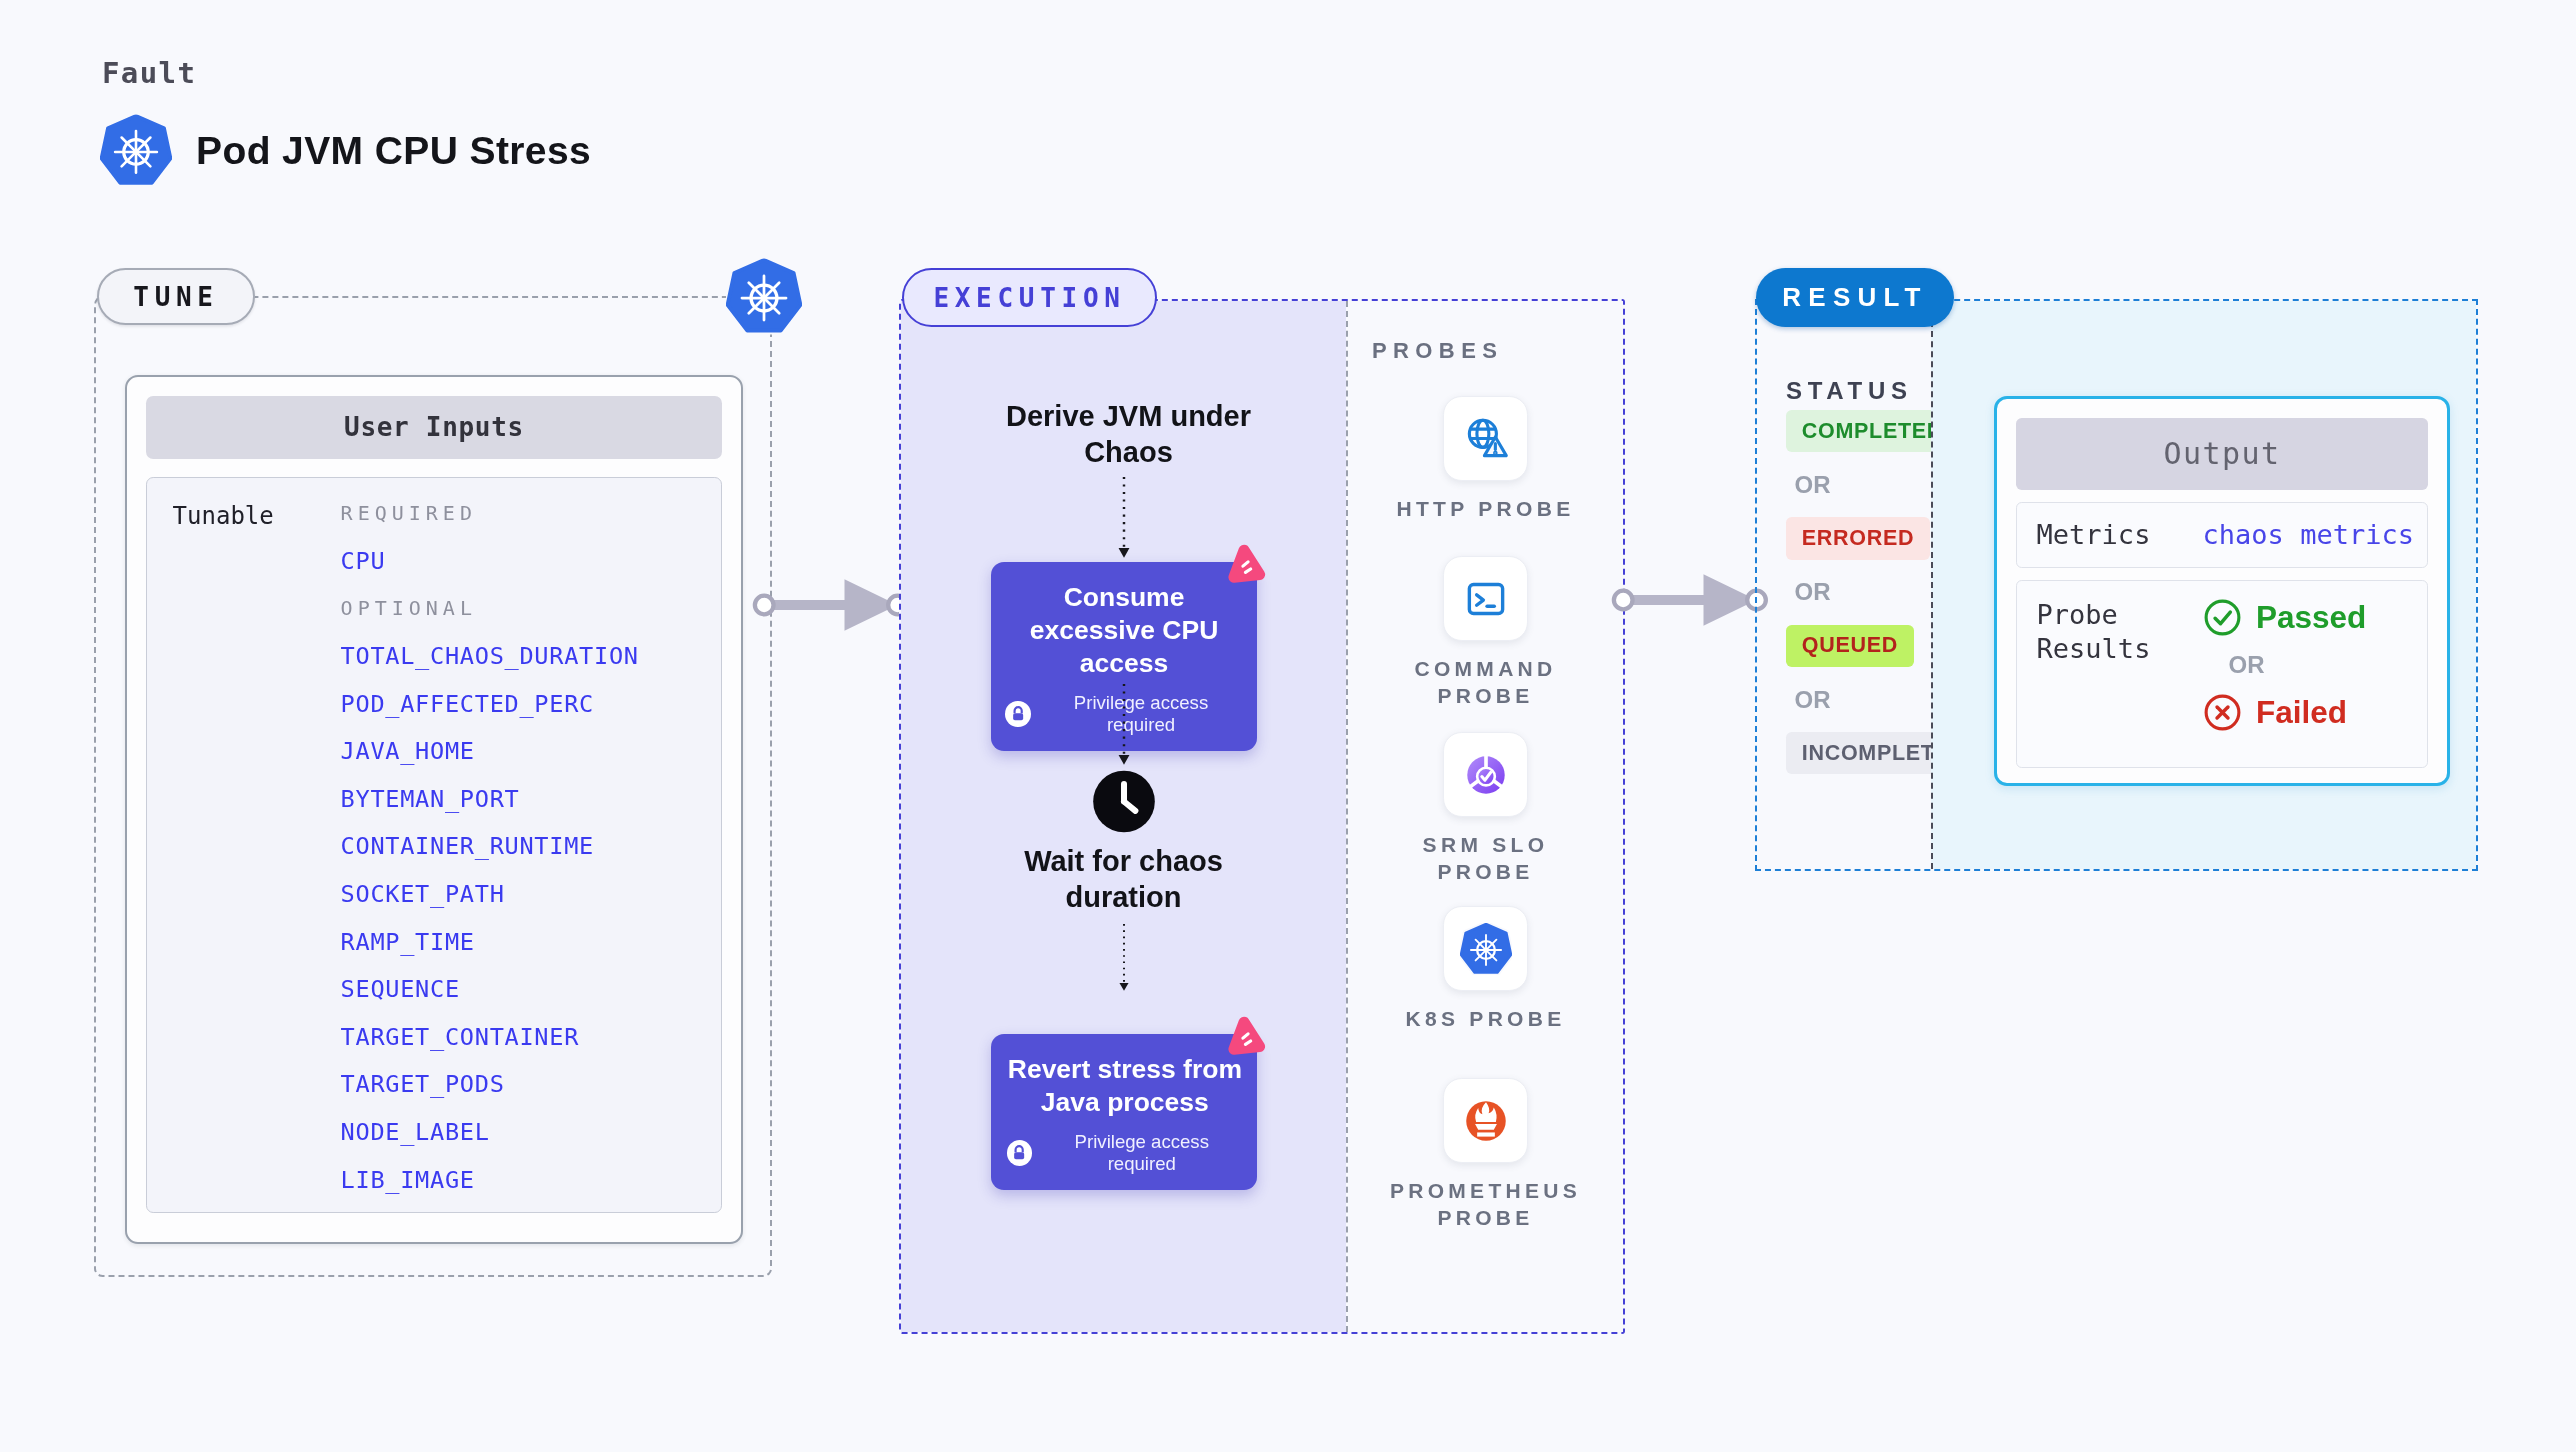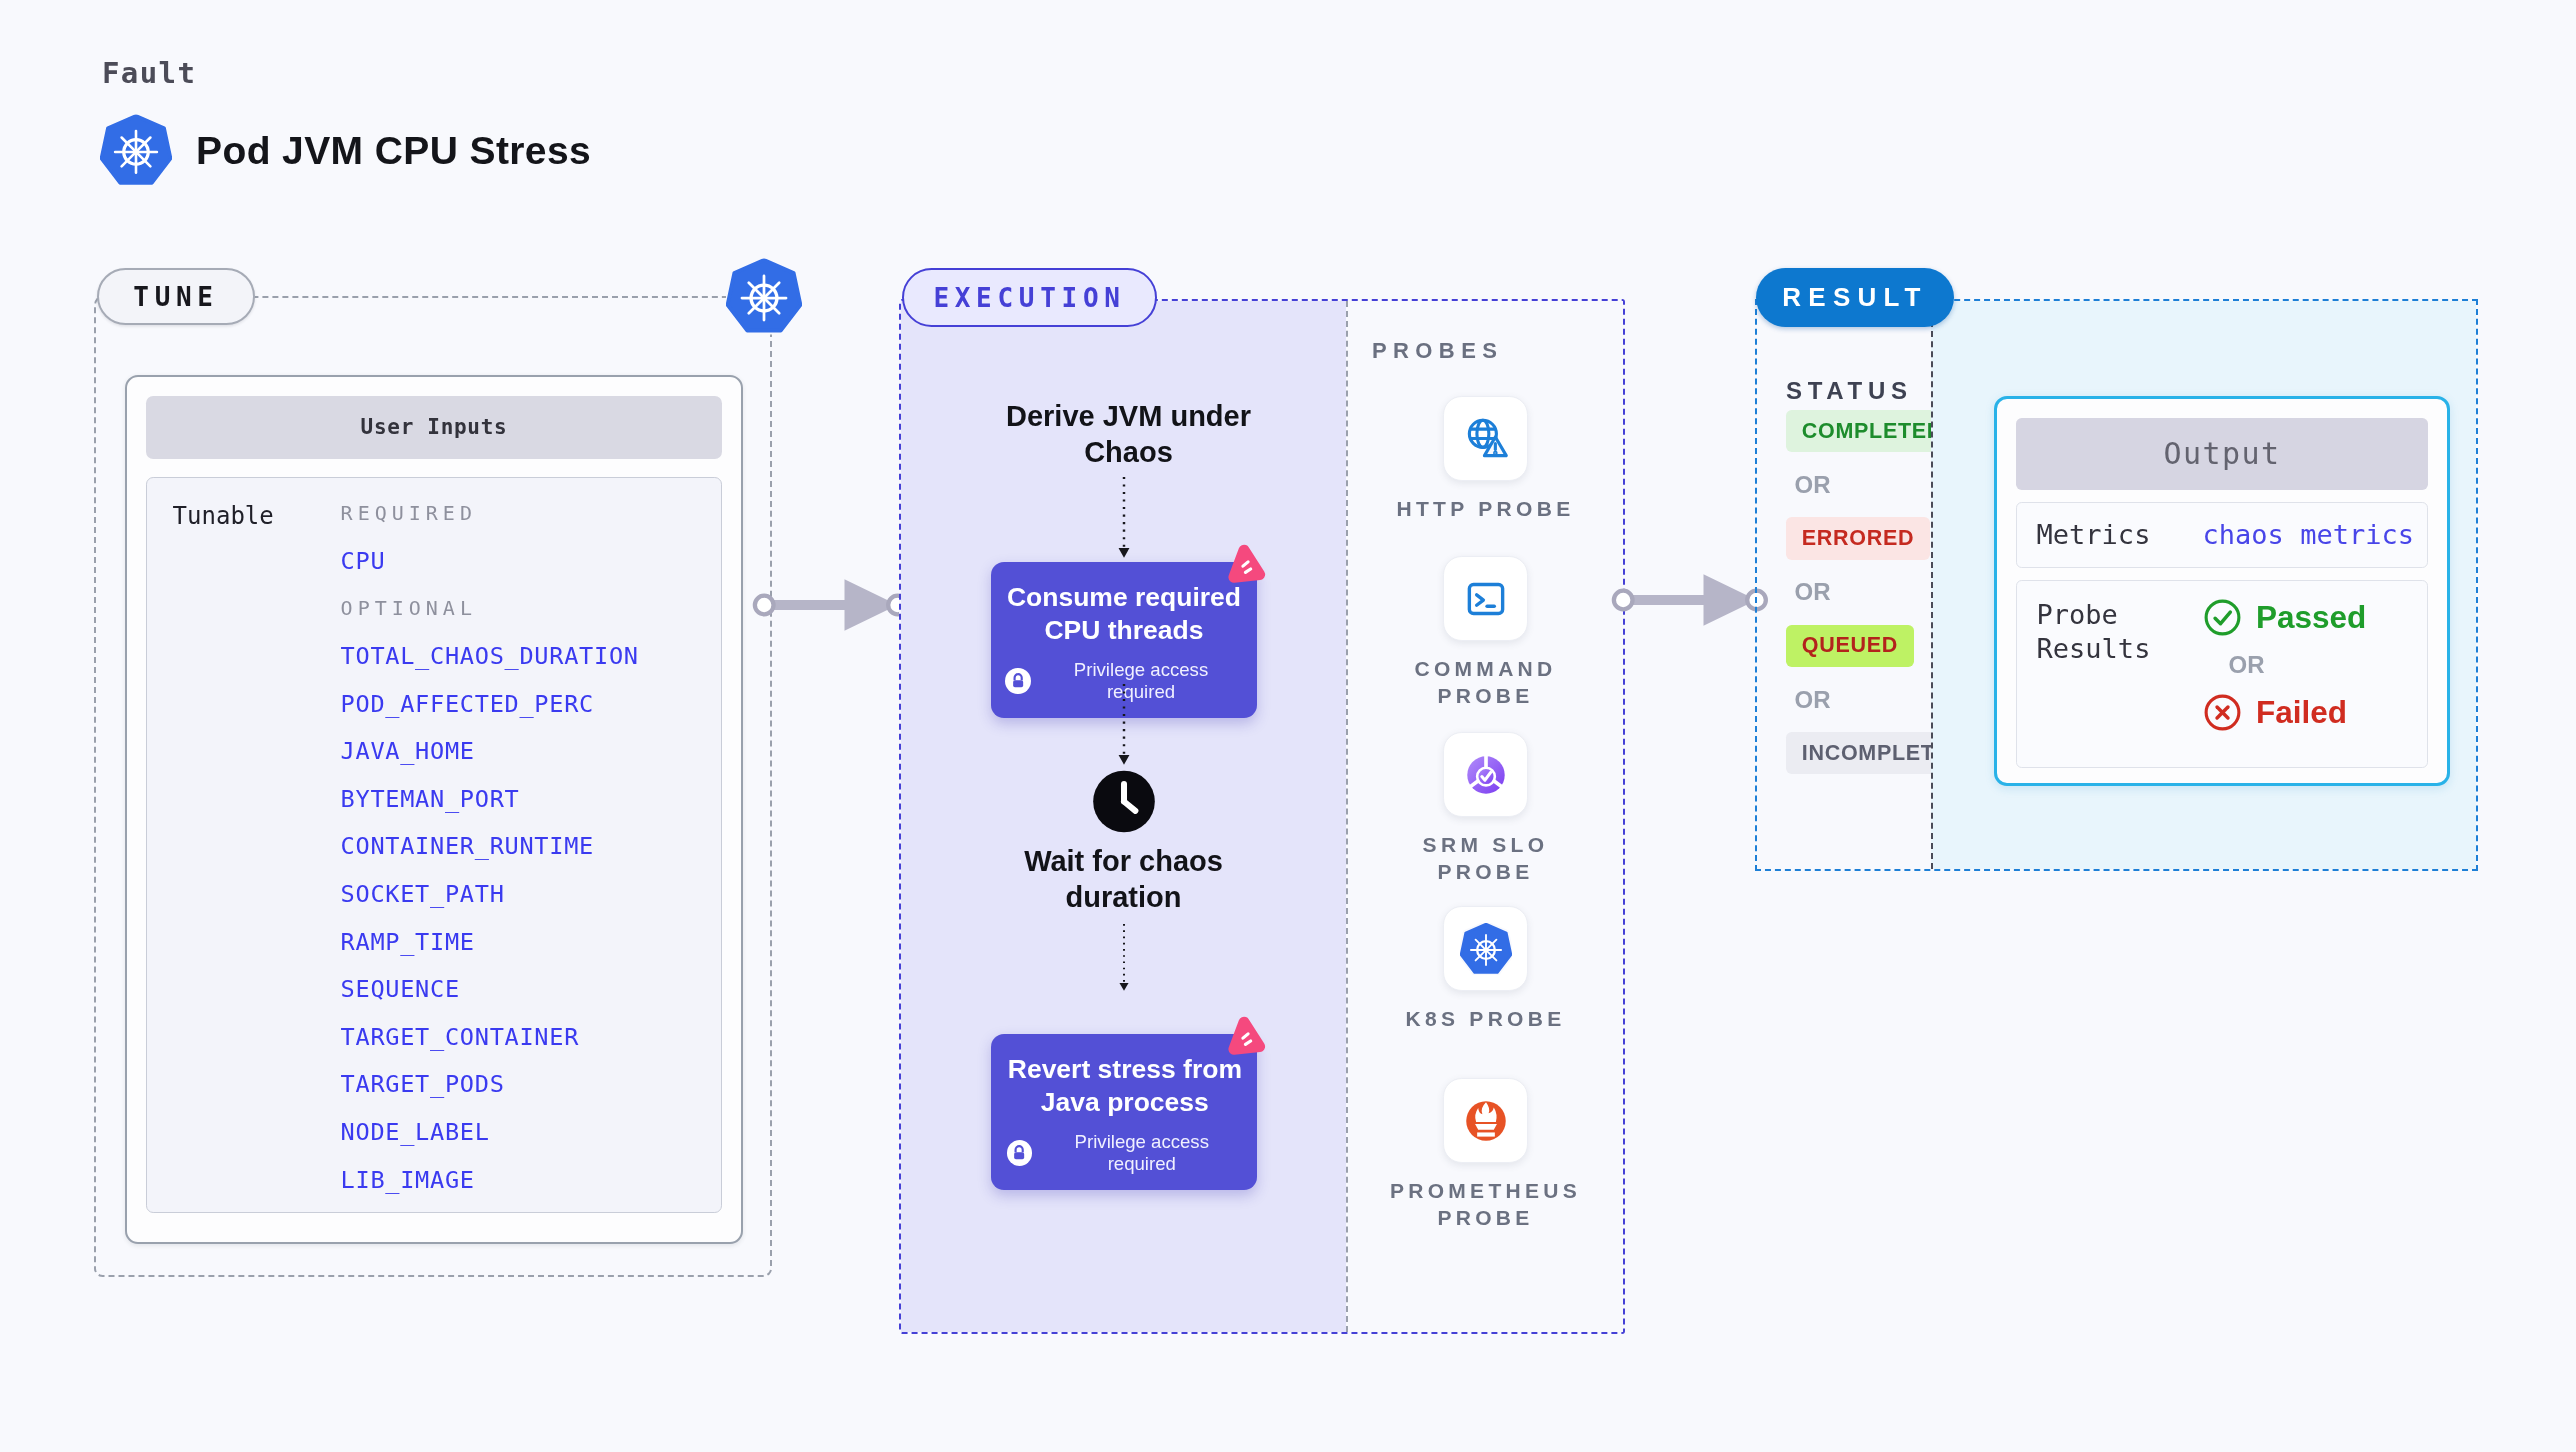--- a/index.html
+++ b/index.html
@@ -24,21 +24,21 @@
   .tune-box { position:absolute; left:94px; top:296px; width:678px; height:981px;
               border:2.1px dashed #9aa0ac; border-radius:8.6px; }
   .tune-badge { left:97px; top:268px; width:158px; height:57px; background:#f3f4f9;
                 border:2.1px solid #a6abb6; color:#17171d; font-size:26px;
                 font-family:"DejaVu Sans Mono","Liberation Mono",monospace; box-shadow:0 1.4px 2.9px rgba(40,40,60,.12); }
   .k8s-corner { position:absolute; left:726px; top:258px; width:76px; height:77px; z-index:6; }
 
   .ui-card { position:absolute; left:125px; top:375px; width:618px; height:869px; background:#fdfdfe;
              border:2.1px solid #99a1ad; border-radius:13px; padding:18.6px; box-shadow:0 1.4px 4.3px rgba(50,55,70,.10); }
   .ui-header { height:63px; background:#d9d9e3; border-radius:7.2px; display:flex; align-items:center; justify-content:center;
-               font-size:21px; font-weight:700; color:#33333c; letter-spacing:0.7px; }
+               font-size:26px; font-weight:700; color:#33333c; letter-spacing:0.7px; }
   .ui-list { margin-top:18.6px; height:736px; background:#f3f4fa; border:1.4px solid #c9cdd8; border-radius:7.2px;
              display:flex; padding:24px 0 0 26px; }
   .ui-list .left-col { width:168px; font-size:24px; color:#1f1f28; }
   .ui-items { display:flex; flex-direction:column; gap:24px; font-size:23.6px; line-height:23.6px; }
   .req-label { font-size:20px; color:#8e909d; letter-spacing:5px; font-weight:500; }
   .env-item { color:#3a3af0; letter-spacing:0.7px; }
 
   
   .flow-arrow { position:absolute; width:162px; height:72px; }
 
@@ -200,21 +200,21 @@
         <span>Derive JVM under Chaos</span>
       </div>
       <svg class="dotted-conn" style="top:176px; width:14.3px; height:82px;" viewBox="0 0 20 120">
           <use href="#dotarrow-sym"></use>
         </svg>
 
       <div class="action-box" style="top:261px;">
         <svg class="chaos-pin" viewBox="0 0 100 100">
             <use href="#chaos-sym"></use>
           </svg>
-        <div class="action-title">Consume required CPU threads</div>
+        <div class="action-title">Consume excessive CPU access</div>
         <div class="privilege">
           <span class="lock-wrap">
             <svg viewBox="0 0 40 44">
                 <path d="M10 20 v-7 a10 10 0 0 1 20 0 v7" fill="none" stroke="#5350d6" stroke-width="6"></path>
                 <rect x="6" y="20" width="28" height="20" rx="5" fill="#5350d6"></rect>
               </svg>
           </span>
           <span class="privilege-text">Privilege access required</span>
         </div>
       </div>

